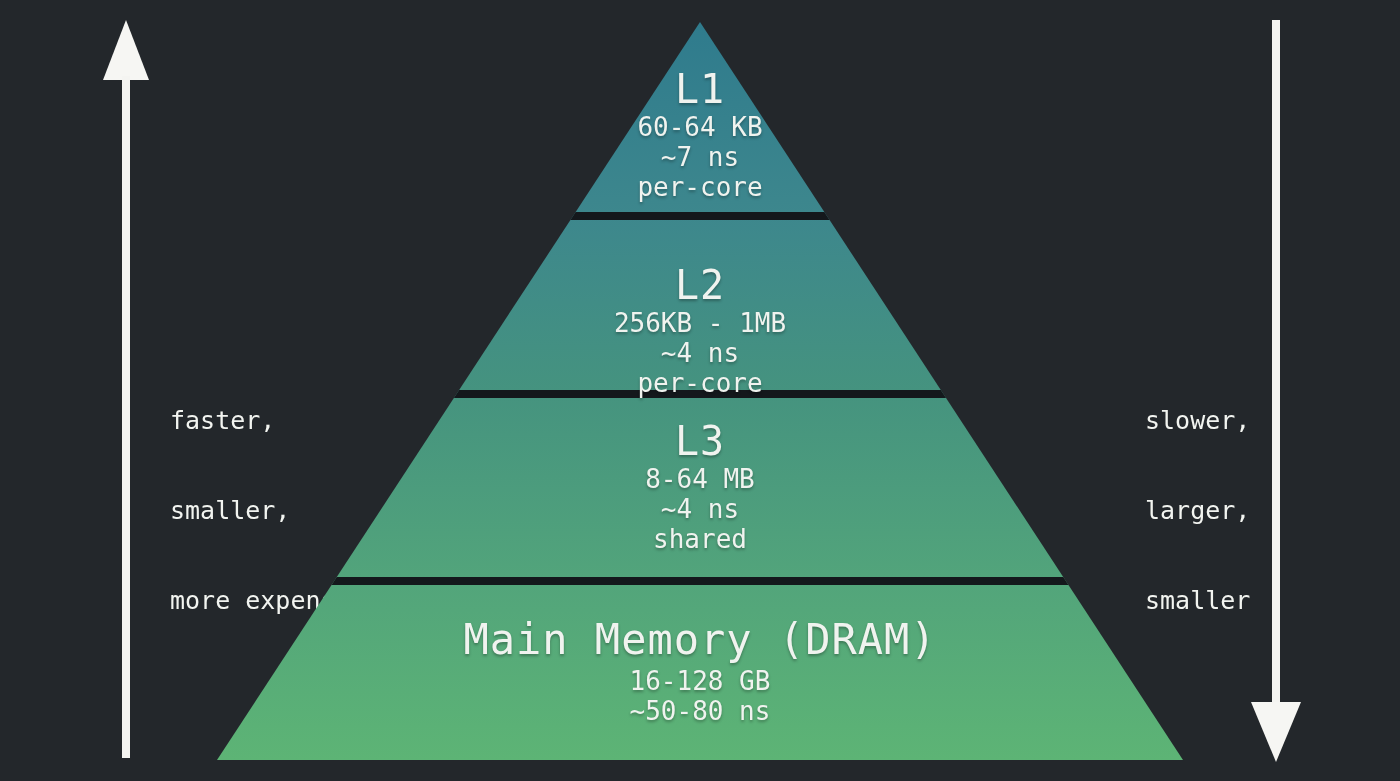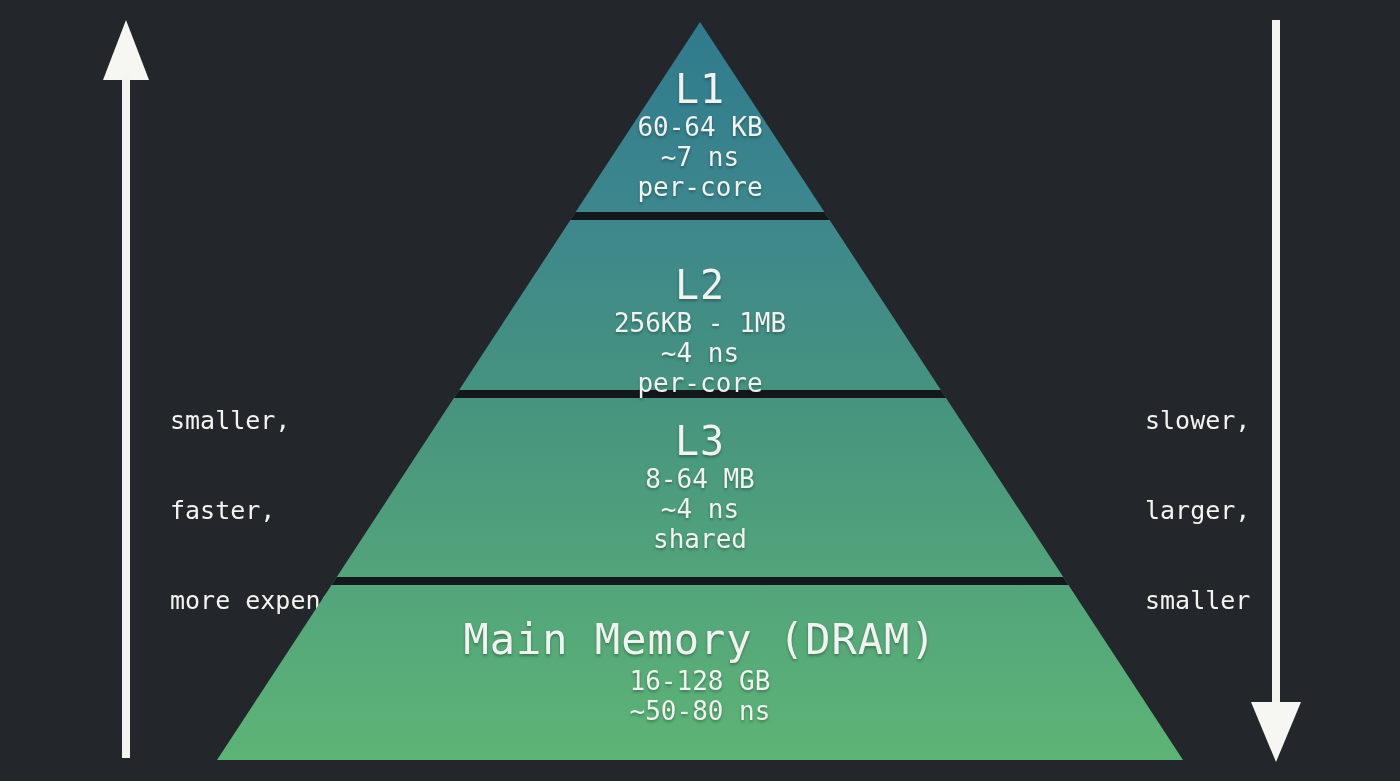--- a/index.html
+++ b/index.html
@@ -123,22 +123,22 @@
 
 <div class="stage">
 
   <div class="arrow-head up-arrow-head"></div>
   <div class="arrow-shaft up-arrow-shaft"></div>
 
   <div class="arrow-shaft down-arrow-shaft"></div>
   <div class="arrow-head down-arrow-head"></div>
 
   <div class="side-note side-note-left">
+    <div>faster,</div>
     <div>smaller,</div>
-    <div>faster,</div>
     <div>more expensive</div>
   </div>
 
   <div class="side-note side-note-right">
     <div>slower,</div>
     <div>larger,</div>
     <div>smaller</div>
   </div>
 
   <div class="pyramid">

